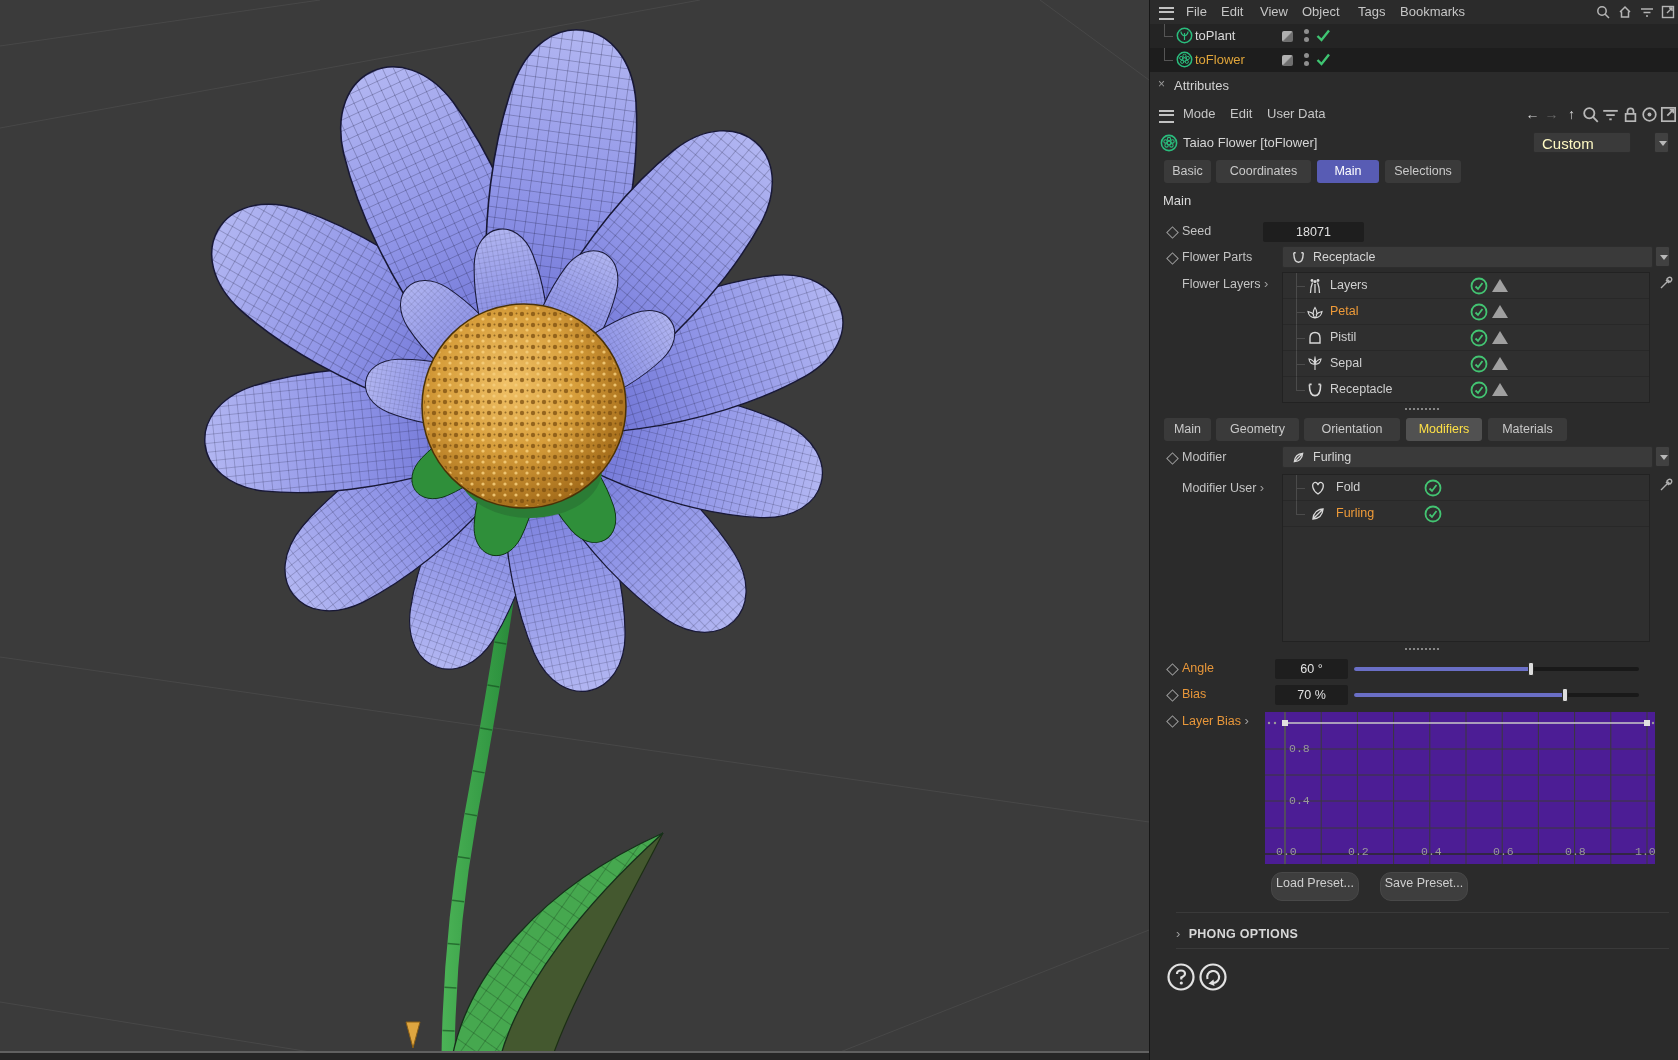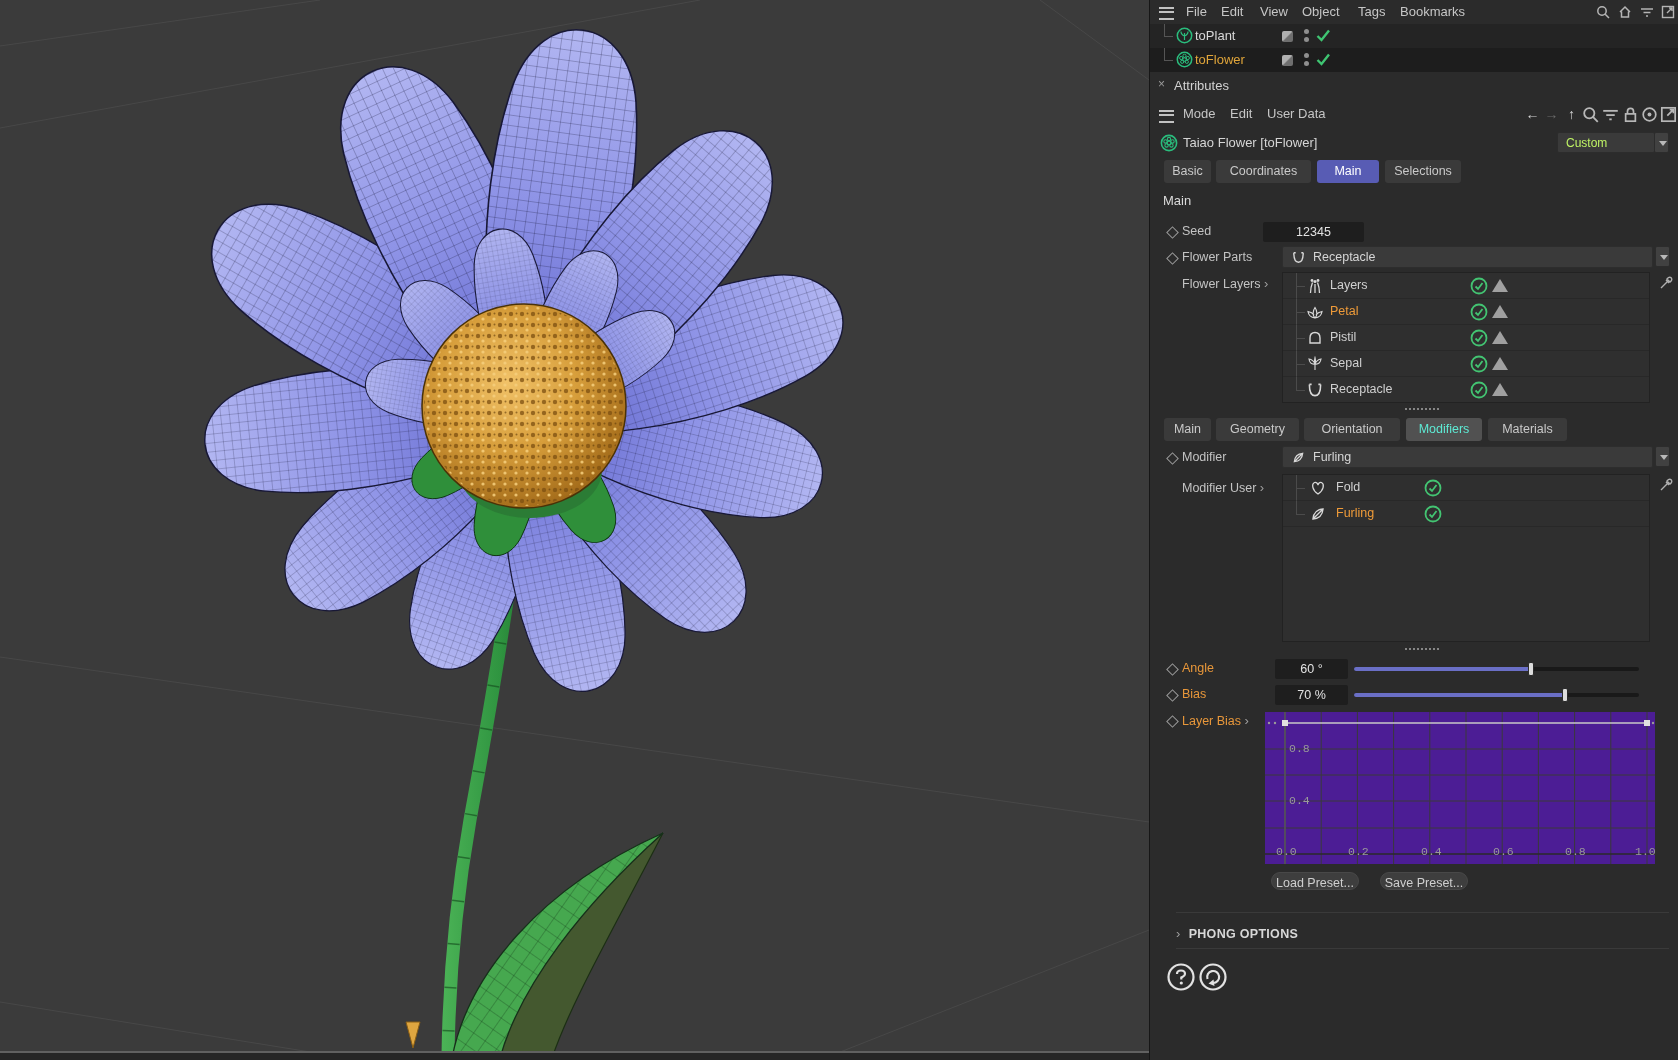--- a/index.html
+++ b/index.html
@@ -27,26 +27,26 @@
   .dots2 i{display:block;width:5px;height:5px;border-radius:50%;background:#8f8f8f;margin-bottom:3px;}
   
   #attr{left:0;top:74px;width:529px;height:986px;background:#2b2b2b;}
   .titlebar{left:0;top:0;width:100%;height:24px;}
   .closex{position:absolute;left:8px;top:3px;font-size:12px;color:#9a9a9a;cursor:default;}
   .paneltitle{position:absolute;left:24px;top:4px;font-size:13px;color:#d2d2d2;}
   .menurow{left:0;top:26px;width:100%;height:28px;}
   .iconbtn{position:absolute;top:6px;width:17px;height:17px;color:#b8b8b8;font-size:14px;line-height:17px;text-align:center;}
   .objrow{left:0;top:56px;width:100%;height:28px;}
   .objtitle{position:absolute;left:33px;top:5px;font-size:13px;color:#d5d5d5;}
-  .combo-sm{position:absolute;left:407px;top:2px;width:98px;height:21px;background:#3a3a3a;border:1px solid #2c2c2c;border-radius:2px;font-size:12px;color:#bef264;line-height:21px;padding-left:8px;box-sizing:border-box;}
+  .combo-sm{position:absolute;left:383px;top:2px;width:98px;height:21px;background:#3a3a3a;border:1px solid #2c2c2c;border-radius:2px;font-size:15px;color:#fef9c3;line-height:21px;padding-left:8px;box-sizing:border-box;}
   .ddbtn{position:absolute;top:2px;width:15px;height:21px;background:#414141;border:1px solid #2c2c2c;border-radius:2px;box-sizing:border-box;}
   .ddbtn:after{content:"";position:absolute;left:3.5px;top:8px;border:4px solid transparent;border-top:5px solid #b9b9b9;}
   .tab{position:absolute;top:0;height:23px;border-radius:3px;background:#3a3a3a;color:#c9c9c9;font-size:12.5px;line-height:23px;text-align:center;cursor:default;}
   .tab.active-blue{background:#585cb4;color:#ffffff;}
-  .tab.active-gray{background:#515151;color:#5eead4;}
+  .tab.active-gray{background:#515151;color:#fde047;}
   .sectionhead{font-size:13px;color:#dadada;}
   .diamond{position:absolute;left:18px;width:7px;height:7px;border:1px solid #9a9a9a;transform:rotate(45deg);background:transparent;}
   .rowlabel{position:absolute;left:32px;font-size:12.5px;color:#c3c3c3;white-space:nowrap;}
   .rowlabel.orange{color:#e8973a;}
   .chev{color:#9f9f9f;font-size:13px;}
   .inputbox{position:absolute;height:20px;background:#1e1e1e;border-radius:2px;color:#e2e2e2;font-size:12.5px;text-align:center;line-height:20px;}
   .combo{position:absolute;left:132px;width:371px;height:22px;background:#3a3a3a;border:1px solid #2d2d2d;border-radius:2px;box-sizing:border-box;font-size:12.5px;color:#d6d6d6;line-height:20px;}
   .combo .cicon{position:absolute;left:8px;top:3px;}
   .combo .ctext{position:absolute;left:30px;top:0;}
   .listbox{position:absolute;left:132px;width:368px;background:#2f2f2f;border:1px solid #222;box-sizing:border-box;}
@@ -58,21 +58,21 @@
   .elbow{position:absolute;left:13px;width:9px;height:1px;background:#4b4b4b;}
   .chk{position:absolute;top:4px;}
   .tri{position:absolute;top:6px;width:0;height:0;border-left:8px solid transparent;border-right:8px solid transparent;border-bottom:13px solid #a0a0a0;}
   .dotshandle{position:absolute;left:255px;width:34px;height:4px;border-top:2px dotted #868686;}
   .slider{position:absolute;left:204px;width:285px;height:14px;top:50%;margin-top:-7px;}
   .slider .track{position:absolute;left:0;top:5px;width:100%;height:4px;background:#191919;border-radius:2px;}
   .slider .fill{position:absolute;left:0;top:5px;height:4px;background:#6a6fc6;border-radius:2px;}
   .slider .knob{position:absolute;top:0;width:6px;height:14px;background:#dcdcdc;border:1px solid #2a2a2a;border-radius:2px;box-sizing:border-box;}
   .graph{position:absolute;left:115px;top:638px;width:390px;height:152px;background:#4c1d95;font-family:Liberation Mono, monospace;}
   .glabel{position:absolute;font-size:11.5px;color:#9a9a9a;}
-  .pillbtn{position:absolute;top:798px;height:18px;border-radius:11px;background:#3e3e3e;border:1px solid #484848;color:#cfcfcf;font-size:12.5px;line-height:20px;text-align:center;box-sizing:border-box;cursor:default;}
+  .pillbtn{position:absolute;top:798px;height:29px;border-radius:11px;background:#3e3e3e;border:1px solid #484848;color:#cfcfcf;font-size:12.5px;line-height:20px;text-align:center;box-sizing:border-box;cursor:default;}
   .divider{position:absolute;left:26px;right:10px;height:1px;background:#3a3a3a;}
   .phong{position:absolute;left:26px;top:852px;font-size:12.5px;font-weight:bold;color:#d8d8d8;letter-spacing:.3px;}
   .helpicon{position:absolute;top:888px;width:30px;height:30px;}
   .rowwrap{position:absolute;left:0;width:100%;}
 </style>
 </head>
 <body>
 
 <div id="viewport" class="abs">
 <svg width="1149" height="1060" viewBox="0 0 1149 1060">
@@ -352,21 +352,21 @@
       <span class="tab" style="left:66px;width:95px;">Coordinates</span>
       <span class="tab active-blue" style="left:167px;width:62px;">Main</span>
       <span class="tab" style="left:235px;width:76px;">Selections</span>
     </div>
 
     <div class="abs sectionhead" style="left:13px;top:119px;">Main</div>
 
     <div class="rowwrap" style="top:146px;height:24px;">
       <span class="diamond" style="top:8px;"></span>
       <span class="rowlabel" style="top:4px;">Seed</span>
-      <span class="inputbox" style="left:113px;top:2px;width:101px;">12345</span>
+      <span class="inputbox" style="left:113px;top:2px;width:101px;">18071</span>
     </div>
 
     <div class="rowwrap" style="top:172px;height:24px;">
       <span class="diamond" style="top:8px;"></span>
       <span class="rowlabel" style="top:4px;">Flower Parts</span>
       <div class="combo" style="top:0;">
         <svg class="cicon" width="15" height="15" viewBox="0 0 16 16">
             <path d="M3,3 C3,10 5,13 8,13 C11,13 13,10 13,3 M3,3 h2 M11,3 h2" fill="none" stroke="#d8d8d8" stroke-width="1.5"></path>
           </svg>
         <span class="ctext">Receptacle</span>

